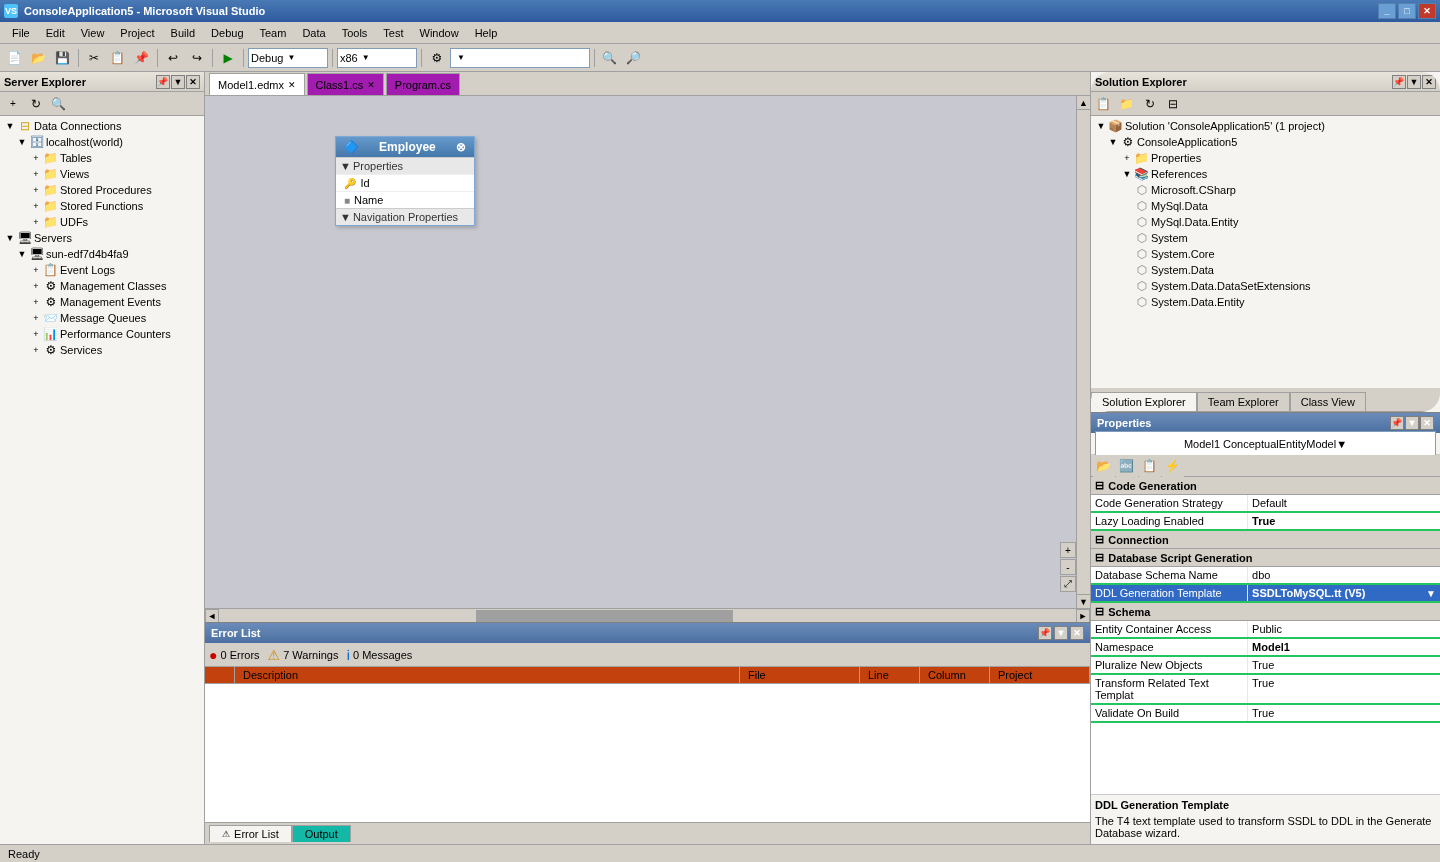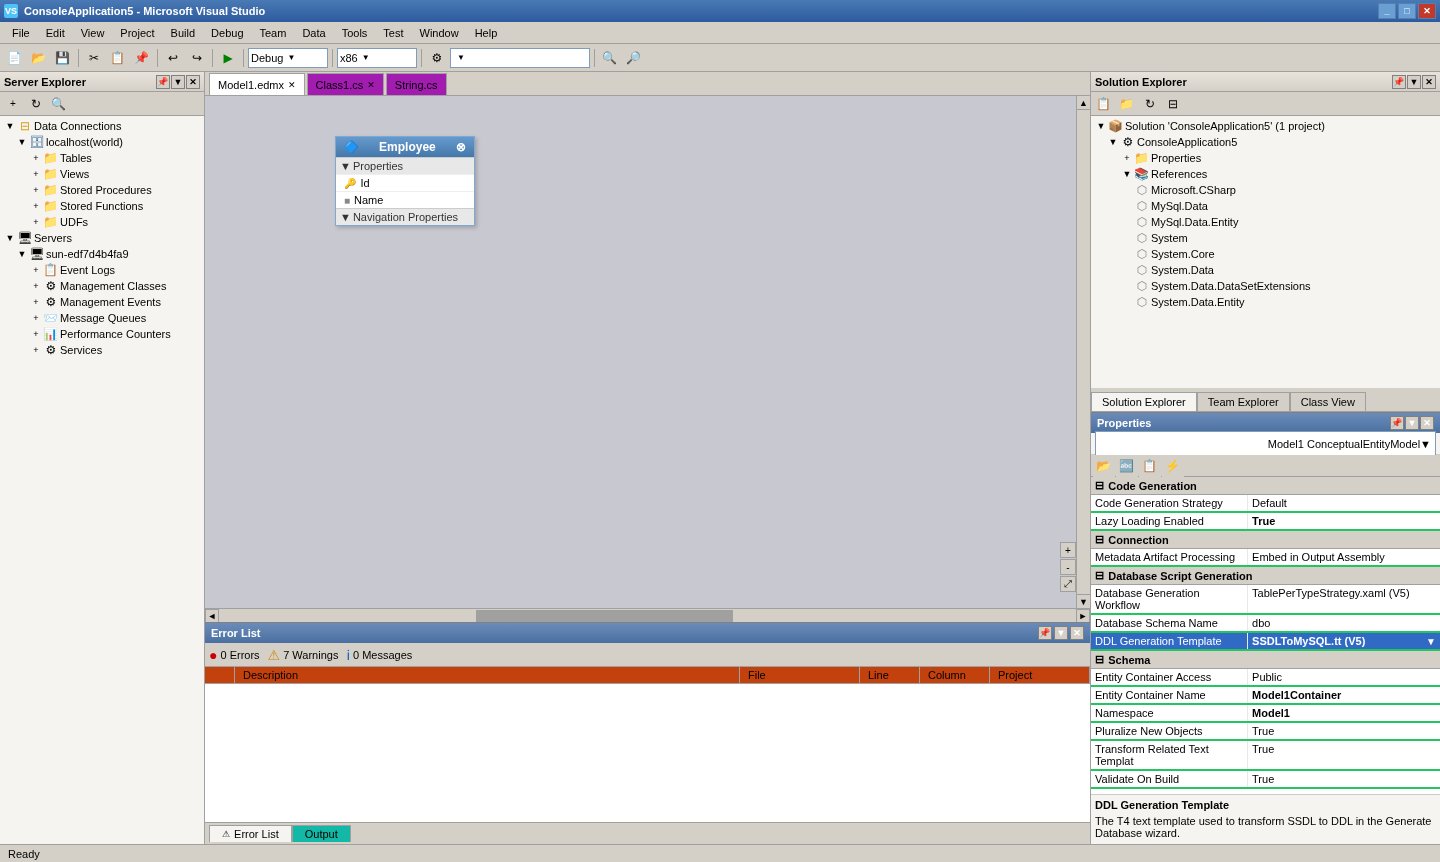--- a/index.html
+++ b/index.html
@@ -73,31 +73,31 @@
     .error-table-header-cell { padding: 2px 8px; font-size: 11px; border-right: 1px solid #a0a0a0; flex-shrink: 0; }
     .error-table-body { background: white; height: 100%; }
     
     
     .bottom-tabs { height: 22px; background: #d4d0c8; display: flex; align-items: center; padding-left: 4px; border-top: 1px solid #a0a0a0; }
     .bottom-tab { padding: 2px 12px; font-size: 11px; border: 1px solid #a0a0a0; border-bottom: none; display: flex; align-items: center; gap: 4px; cursor: pointer; background: #14b8a6; }
     .bottom-tab.active { background: #f5f4f0; }
 
     
     .solution-explorer { width: 350px; background: #f5f4f0; border-left: 1px solid #a0a0a0; display: flex; flex-direction: column; }
-    .sol-panel { flex: 1; overflow: hidden; display: flex; flex-direction: column; }
+    .sol-panel { flex: 1; overflow: hidden; display: flex; flex-direction: column; border-radius: 19px; }
     .sol-tree { flex: 1; overflow-y: auto; padding: 2px; }
     .sol-tabs { height: 24px; background: #d4d0c8; display: flex; align-items: flex-end; border-bottom: 1px solid #a0a0a0; }
     .sol-tab { padding: 3px 10px; font-size: 11px; border: 1px solid #a0a0a0; border-bottom: none; cursor: pointer; }
     .sol-tab.active { background: #f5f4f0; }
 
     
     .props-panel { height: 520px; border-top: 1px solid #808080; display: flex; flex-direction: column; }
     .props-header { background: linear-gradient(to bottom, #6b8cba, #4a6fa0); color: white; height: 20px; display: flex; align-items: center; justify-content: space-between; padding: 0 6px; font-size: 11px; font-weight: bold; }
     .props-model-selector { background: #f5f4f0; height: 22px; display: flex; align-items: center; padding: 0 4px; border-bottom: 1px solid #ccc; font-size: 11px; }
-    .props-model-dropdown { flex: 1; display: flex; align-items: center; justify-content: flex-end; border: 1px solid #7f9db9; background: white; padding: 1px 4px; height: 26px; cursor: pointer; }
+    .props-model-dropdown { flex: 1; display: flex; align-items: center; justify-content: center; border: 1px solid #7f9db9; background: white; padding: 1px 12px; height: 26px; cursor: pointer; }
     .props-toolbar { background: #d4d0c8; height: 22px; display: flex; align-items: center; padding: 0 2px; border-bottom: 1px solid #a0a0a0; gap: 1px; }
     .props-table { flex: 1; overflow-y: auto; background: white; }
     .props-section-header { background: #d4d0c8; padding: 2px 4px; font-size: 11px; font-weight: bold; display: flex; align-items: center; gap: 4px; border-bottom: 1px solid #a0a0a0; }
     .props-row { display: flex; border-bottom: 2px solid #22c55e; min-height: 18px; }
     .props-row.selected { background: #316ac5; color: white; }
     .props-label { width: 45%; padding: 2px 4px; font-size: 11px; border-right: 1px solid #e8e8e8; }
     .props-value { flex: 1; padding: 2px 4px; font-size: 11px; font-weight: bold; }
     .props-value.normal { font-weight: normal; }
     .props-description { background: #f5f4f0; border-top: 1px solid #ccc; padding: 4px; font-size: 11px; min-height: 50px; }
 
@@ -282,21 +282,21 @@
     <div class="tab-bar">
       <div class="tab active">
         <span>Model1.edmx</span>
         <span class="tab-close">✕</span>
       </div>
       <div class="tab inactive">
         <span>Class1.cs</span>
         <span class="tab-close">✕</span>
       </div>
       <div class="tab inactive">
-        <span>String.cs</span>
+        <span>Program.cs</span>
       </div>
     </div>
 
     <div class="editor-content">
 
       <div class="entity-box">
         <div class="entity-header">
           <span style="font-size:12px;">🔷</span>
           <span>Employee</span>
           <span>⊗</span>
@@ -504,32 +504,24 @@
         </div>
         <div class="props-row">
           <div class="props-label">Lazy Loading Enabled</div>
           <div class="props-value">True</div>
         </div>
 
         <div class="props-section-header">
           <span>⊟</span>
           <span>Connection</span>
         </div>
-        <div class="props-row">
-          <div class="props-label">Metadata Artifact Processing</div>
-          <div class="props-value normal">Embed in Output Assembly</div>
-        </div>
 
         <div class="props-section-header">
           <span>⊟</span>
           <span>Database Script Generation</span>
-        </div>
-        <div class="props-row">
-          <div class="props-label">Database Generation Workflow</div>
-          <div class="props-value normal">TablePerTypeStrategy.xaml (V5)</div>
         </div>
         <div class="props-row">
           <div class="props-label">Database Schema Name</div>
           <div class="props-value normal">dbo</div>
         </div>
         <div class="props-row selected">
           <div class="props-label">DDL Generation Template</div>
           <div class="props-value" style="display:flex;align-items:center;justify-content:space-between;">
             <span>SSDLToMySQL.tt (V5)</span>
             <span style="font-size:10px;">▼</span>
@@ -538,24 +530,20 @@
 
         <div class="props-section-header">
           <span>⊟</span>
           <span>Schema</span>
         </div>
         <div class="props-row">
           <div class="props-label">Entity Container Access</div>
           <div class="props-value normal">Public</div>
         </div>
         <div class="props-row">
-          <div class="props-label">Entity Container Name</div>
-          <div class="props-value">Model1Container</div>
-        </div>
-        <div class="props-row">
           <div class="props-label">Namespace</div>
           <div class="props-value">Model1</div>
         </div>
         <div class="props-row">
           <div class="props-label">Pluralize New Objects</div>
           <div class="props-value normal">True</div>
         </div>
         <div class="props-row">
           <div class="props-label">Transform Related Text Templat</div>
           <div class="props-value normal">True</div>

